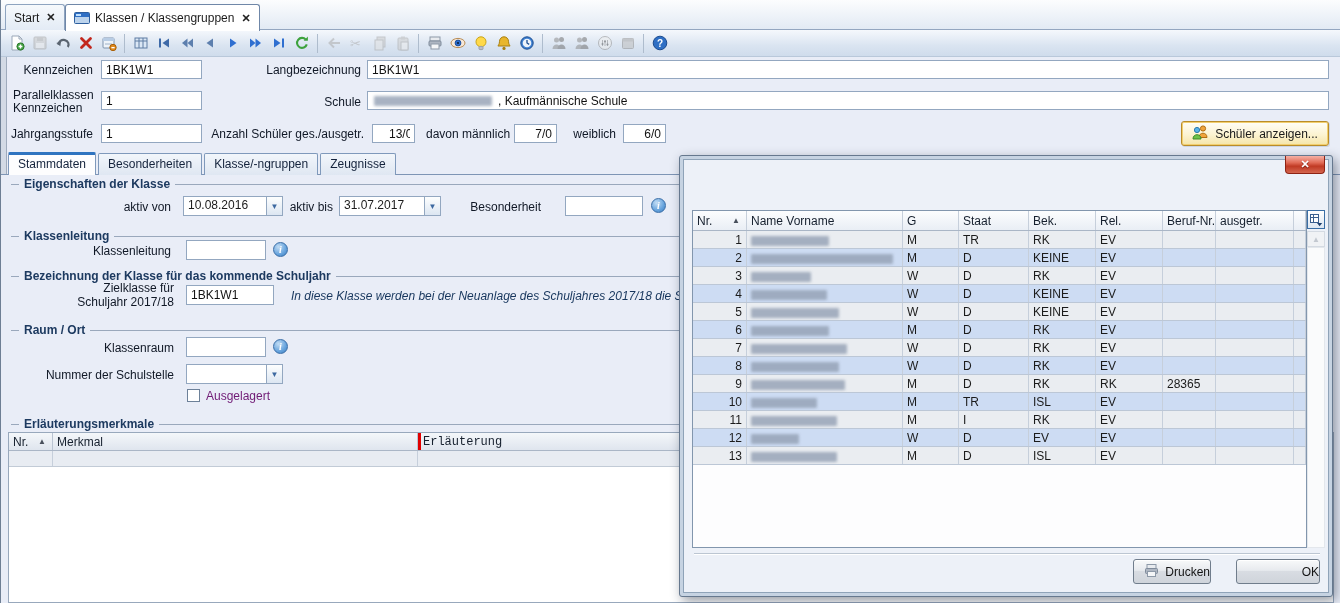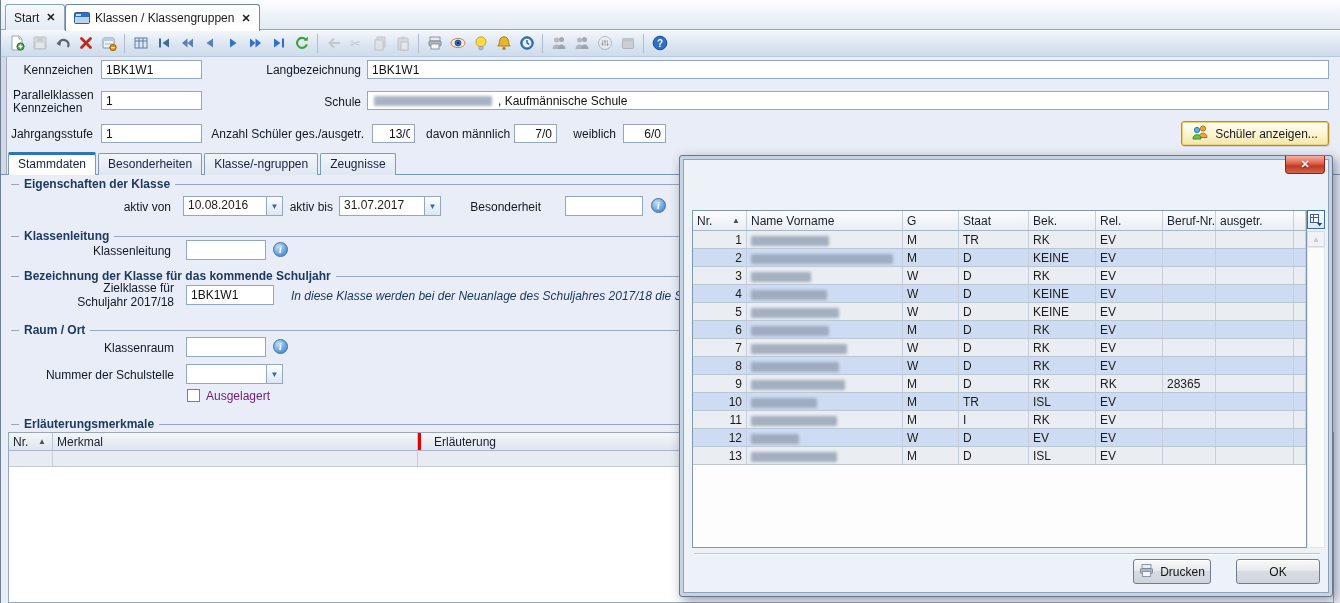--- a/index.html
+++ b/index.html
@@ -105,21 +105,21 @@
   .drow.alt { background:#cddcf3; }
   .dc.num { text-align:right; display:block; }
   .dscol { position:absolute; left:623px; top:50px; width:18px; height:338px; }
   .picker { position:absolute; left:0; top:0; width:18px; height:19px; border:1px solid #3a6ea5; background:linear-gradient(#fff,#dce6f2);
             display:flex; align-items:center; justify-content:center; cursor:pointer; }
   .scrollup { position:absolute; left:0; top:21px; width:18px; height:16px; background:#f0f2f5; border:1px solid #d4dae2;
               color:#c3c8d0; font-size:8px; display:flex; align-items:center; justify-content:center; }
   .scrollup::after { content:"▲"; }
   .strack { position:absolute; left:0; top:37px; width:18px; height:301px; background:#fafbfc; border:1px solid #e3e7ec; }
   .dsep { position:absolute; left:10px; top:393px; width:626px; border-top:1px solid #bcc6d2; border-bottom:1px solid #fff; }
-  .btn { position:absolute; top:399px; height:25px; display:flex; align-items:center; justify-content:center; gap:6px;
+  .btn { position:absolute; top:399px; height:25px; display:flex; align-items:center; justify-content:flex-end; gap:6px;
          border:1px solid #707d8c; border-radius:3px; color:#141414; cursor:pointer;
          background:linear-gradient(#f8f9fa,#e7eaee 45%,#d8dce2 50%,#cfd4db); box-shadow:inset 0 1px 0 #fff; }
 </style>
 </head>
 <body>
 
 <div id="app">
 
   <div class="tabbar">
     <div class="wtab" style="left:4px;">
@@ -419,21 +419,21 @@
     <div class="ethead">
       <span class="ec w0">
           <span>Nr.</span>
           <span class="sortup"></span>
         </span>
       <span class="ec w1">
           <span>Merkmal</span>
         </span>
       <span class="ec w2">
           <span class="redbar"></span>
-          <span style="padding-left:12px;">Erläuterung</span>
+          <span style="padding-left:1px;font-family:Liberation Mono, monospace;">Erläuterung</span>
         </span>
     </div>
     <div class="efilter">
       <span class="ec w0"></span>
       <span class="ec w1"></span>
       <span class="ec w2"></span>
     </div>
     <div></div>
   </div>
 

